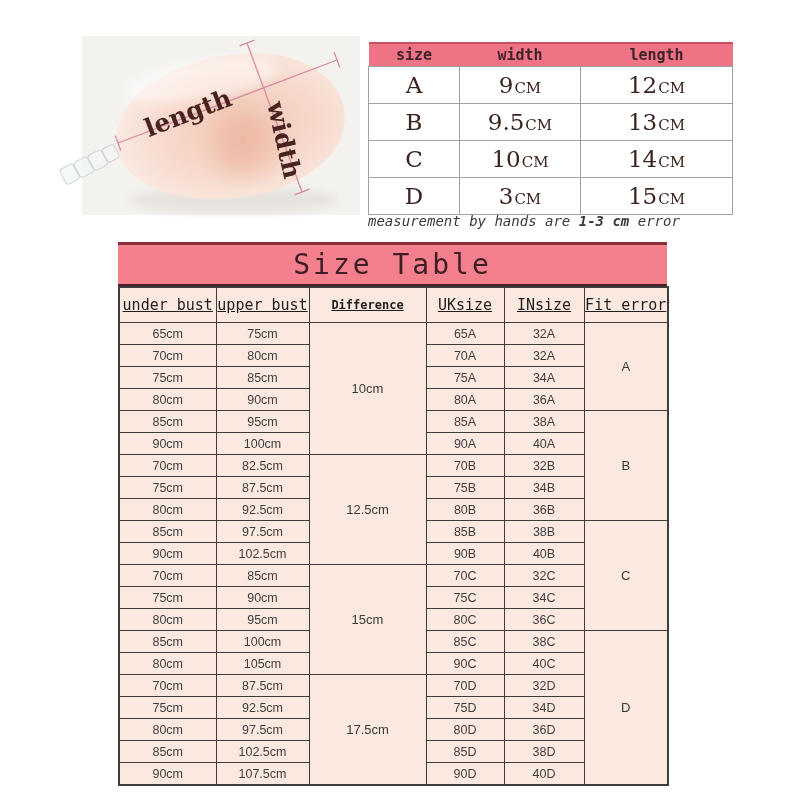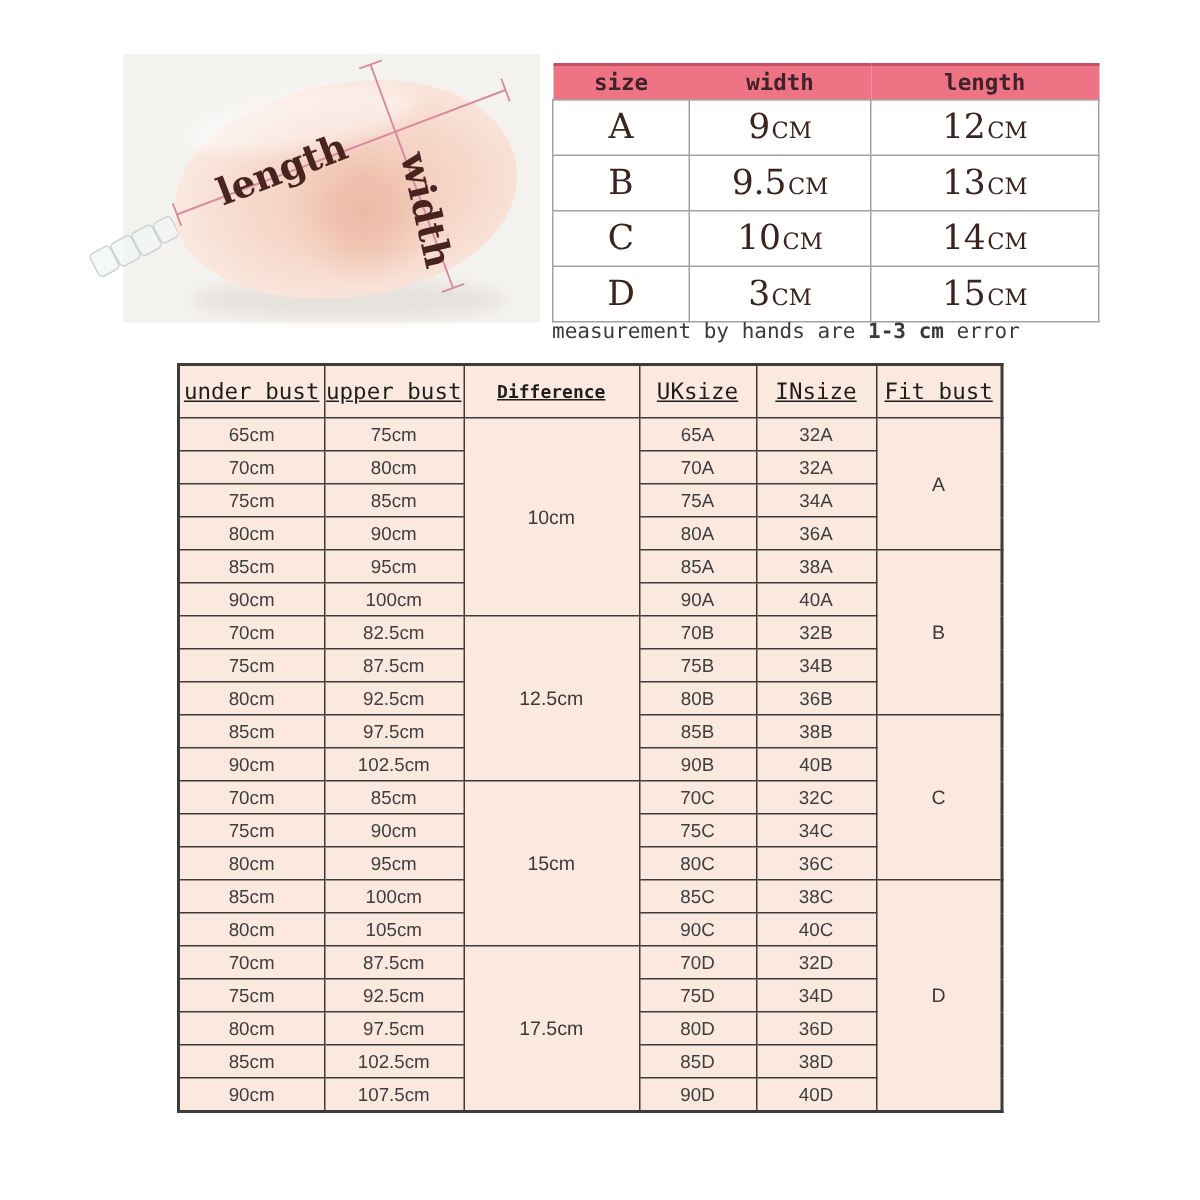--- a/index.html
+++ b/index.html
@@ -34,20 +34,21 @@
     border:1px solid #a2a2a2; background:#ffffff;
     height:36px; text-align:center; vertical-align:middle;
     font-family:"DejaVu Serif", serif; font-size:23px; color:#3b2420; padding:0;
   }
   table.dims td .unit { font-size:15px; margin-left:1px; }
 
   .note {
     position:absolute; left:368px; top:213px; width:420px;
     font-family:"DejaVu Sans Mono", monospace; font-size:14px; color:#3a3a3a;
     white-space:nowrap;
+    font-style:italic;
   }
   .note b { font-weight:bold; }
 
   
   .size-wrap { position:absolute; left:118px; top:242px; width:549px; }
   .banner {
     background:var(--banner-pink,#f4808e);
     border-top:3px solid #8c2f3a; border-bottom:2px solid #4f1d24;
     height:39px; line-height:39px; text-align:center;
     font-family:"DejaVu Sans Mono", monospace; font-size:28px;
@@ -162,37 +163,38 @@
       <td><span>15</span><span class="unit">CM</span></td>
     </tr>
   </tbody>
 </table>
 
 <div class="note">
   <span>measurement by hands are </span><b>1-3 cm</b><span> error</span>
 </div>
 
 <div class="size-wrap">
+  <div class="banner">Size Table</div>
   <table class="size">
     <colgroup>
       <col style="width:97px">
         <col style="width:93px">
         <col style="width:117px">
       <col style="width:78px">
         <col style="width:80px">
         <col style="width:84px">
     </colgroup>
     <thead>
       <tr>
         <th>under bust</th>
         <th>upper bust</th>
         <th class="diff-h">Difference</th>
         <th>UKsize</th>
         <th>INsize</th>
-        <th>Fit bust</th>
+        <th>Fit error</th>
       </tr>
     </thead>
     <tbody>
         <tr>
           <td>65cm</td>
           <td>75cm</td>
           <td class="merged" rowspan="6">10cm</td>
           <td>65A</td>
           <td>32A</td>
           <td class="merged" rowspan="4">A</td>

